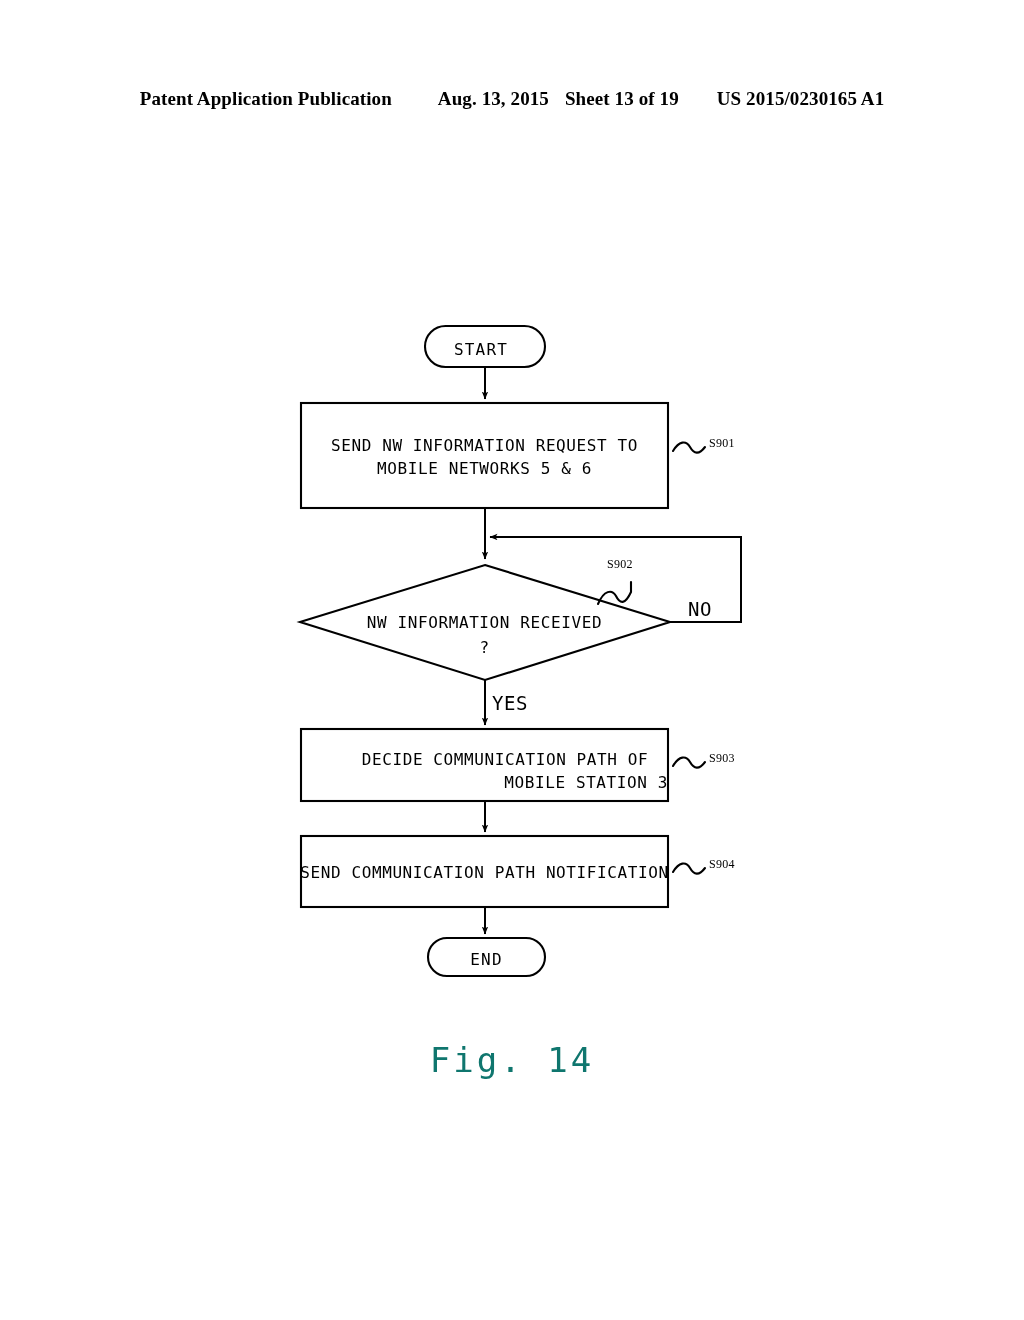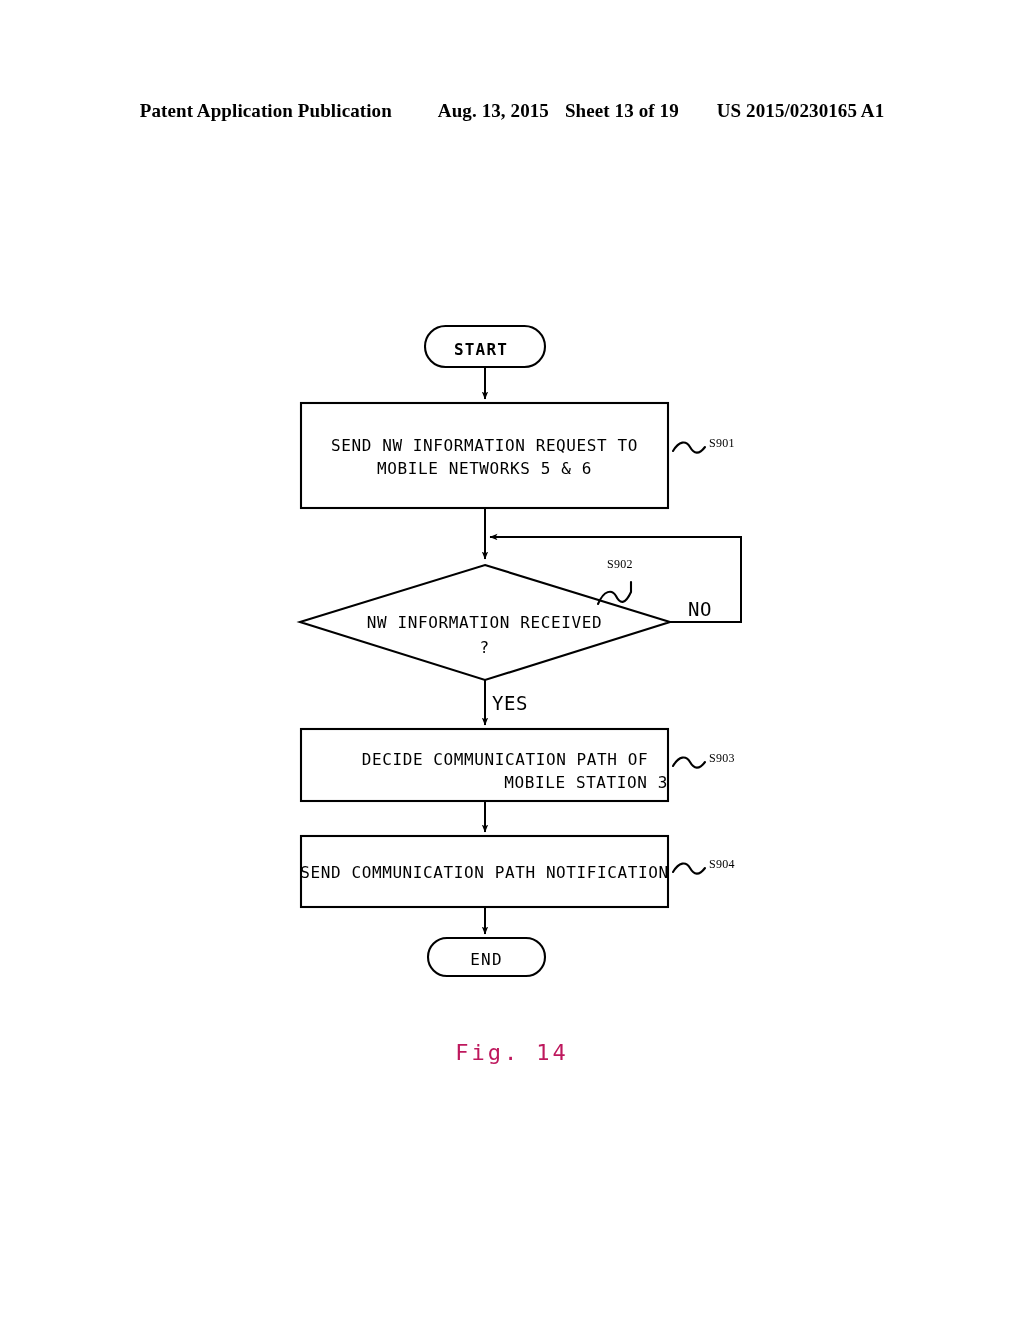--- a/index.html
+++ b/index.html
@@ -25,21 +25,21 @@
     height: 28px;
     display: flex;
     align-items: baseline;
     justify-content: center;
     font-family: "Liberation Serif", serif;
     font-weight: bold;
     font-size: 19px;
     letter-spacing: 0.1px;
     white-space: nowrap;
   }
-  #patent-header .hdr-seg { display: inline-block; margin-top: 12px; }
+  #patent-header .hdr-seg { display: inline-block; }
   .gap-lg { display: inline-block; width: 38px; }
   .gap-md { display: inline-block; width: 16px; }
   .gap-xl { display: inline-block; width: 46px; }
 
   
   #figure-canvas {
     position: absolute;
     left: 0;
     top: 0;
     width: 1024px;
@@ -85,23 +85,23 @@
     color: #000;
     white-space: nowrap;
   }
   #figure-caption {
     position: absolute;
     left: 0;
     top: 1040px;
     width: 1024px;
     text-align: center;
     font-family: "DejaVu Sans Mono", "Liberation Mono", monospace;
-    font-size: 22px;
+    font-size: 34px;
     letter-spacing: 3px;
-    color: #be185d;
+    color: #0f766e;
   }
 </style>
 </head>
 <body>
 
 <div id="patent-header">
   <span class="hdr-seg">Patent Application Publication</span>
   <span class="gap-xl"></span>
   <span class="hdr-seg">Aug. 13, 2015</span>
   <span class="gap-md"></span>
@@ -150,21 +150,21 @@
 
     <rect x="301" y="836" width="367" height="71" fill="#ffffff" stroke="#000000" stroke-width="2.1"></rect>
 
     <path d="M673,872 C679,862 686,861 690,868 C694,875 699,876 705,868" fill="none" stroke="#000000" stroke-width="2.1" stroke-linecap="round"></path>
 
     <line x1="485" y1="907" x2="485" y2="934" stroke="#000000" stroke-width="2" marker-end="url(#arrowhead)"></line>
 
     <rect x="428" y="938" width="117" height="38" rx="19" ry="19" fill="#ffffff" stroke="#000000" stroke-width="2.1"></rect>
   </svg>
 
-  <div class="node-text terminal-text" style="left:425px; top:338px; width:112px;font-weight:bold;">START</div>
+  <div class="node-text terminal-text" style="left:425px; top:338px; width:112px;">START</div>
 
   <div class="node-text" style="left:301px; top:434px; width:367px;">SEND NW INFORMATION REQUEST TO</div>
   <div class="node-text" style="left:301px; top:457px; width:367px;">MOBILE NETWORKS 5 &amp; 6</div>
 
   <div class="node-text" style="left:301px; top:611px; width:367px;">NW INFORMATION RECEIVED</div>
   <div class="node-text" style="left:301px; top:636px; width:367px;">?</div>
 
   <div class="node-text" style="left:316px; top:748px; width:290px;margin-left:44px;">DECIDE COMMUNICATION PATH OF</div>
   <div class="node-text" style="left:301px; top:771px; width:367px;text-align:right;">MOBILE STATION 3</div>
 

